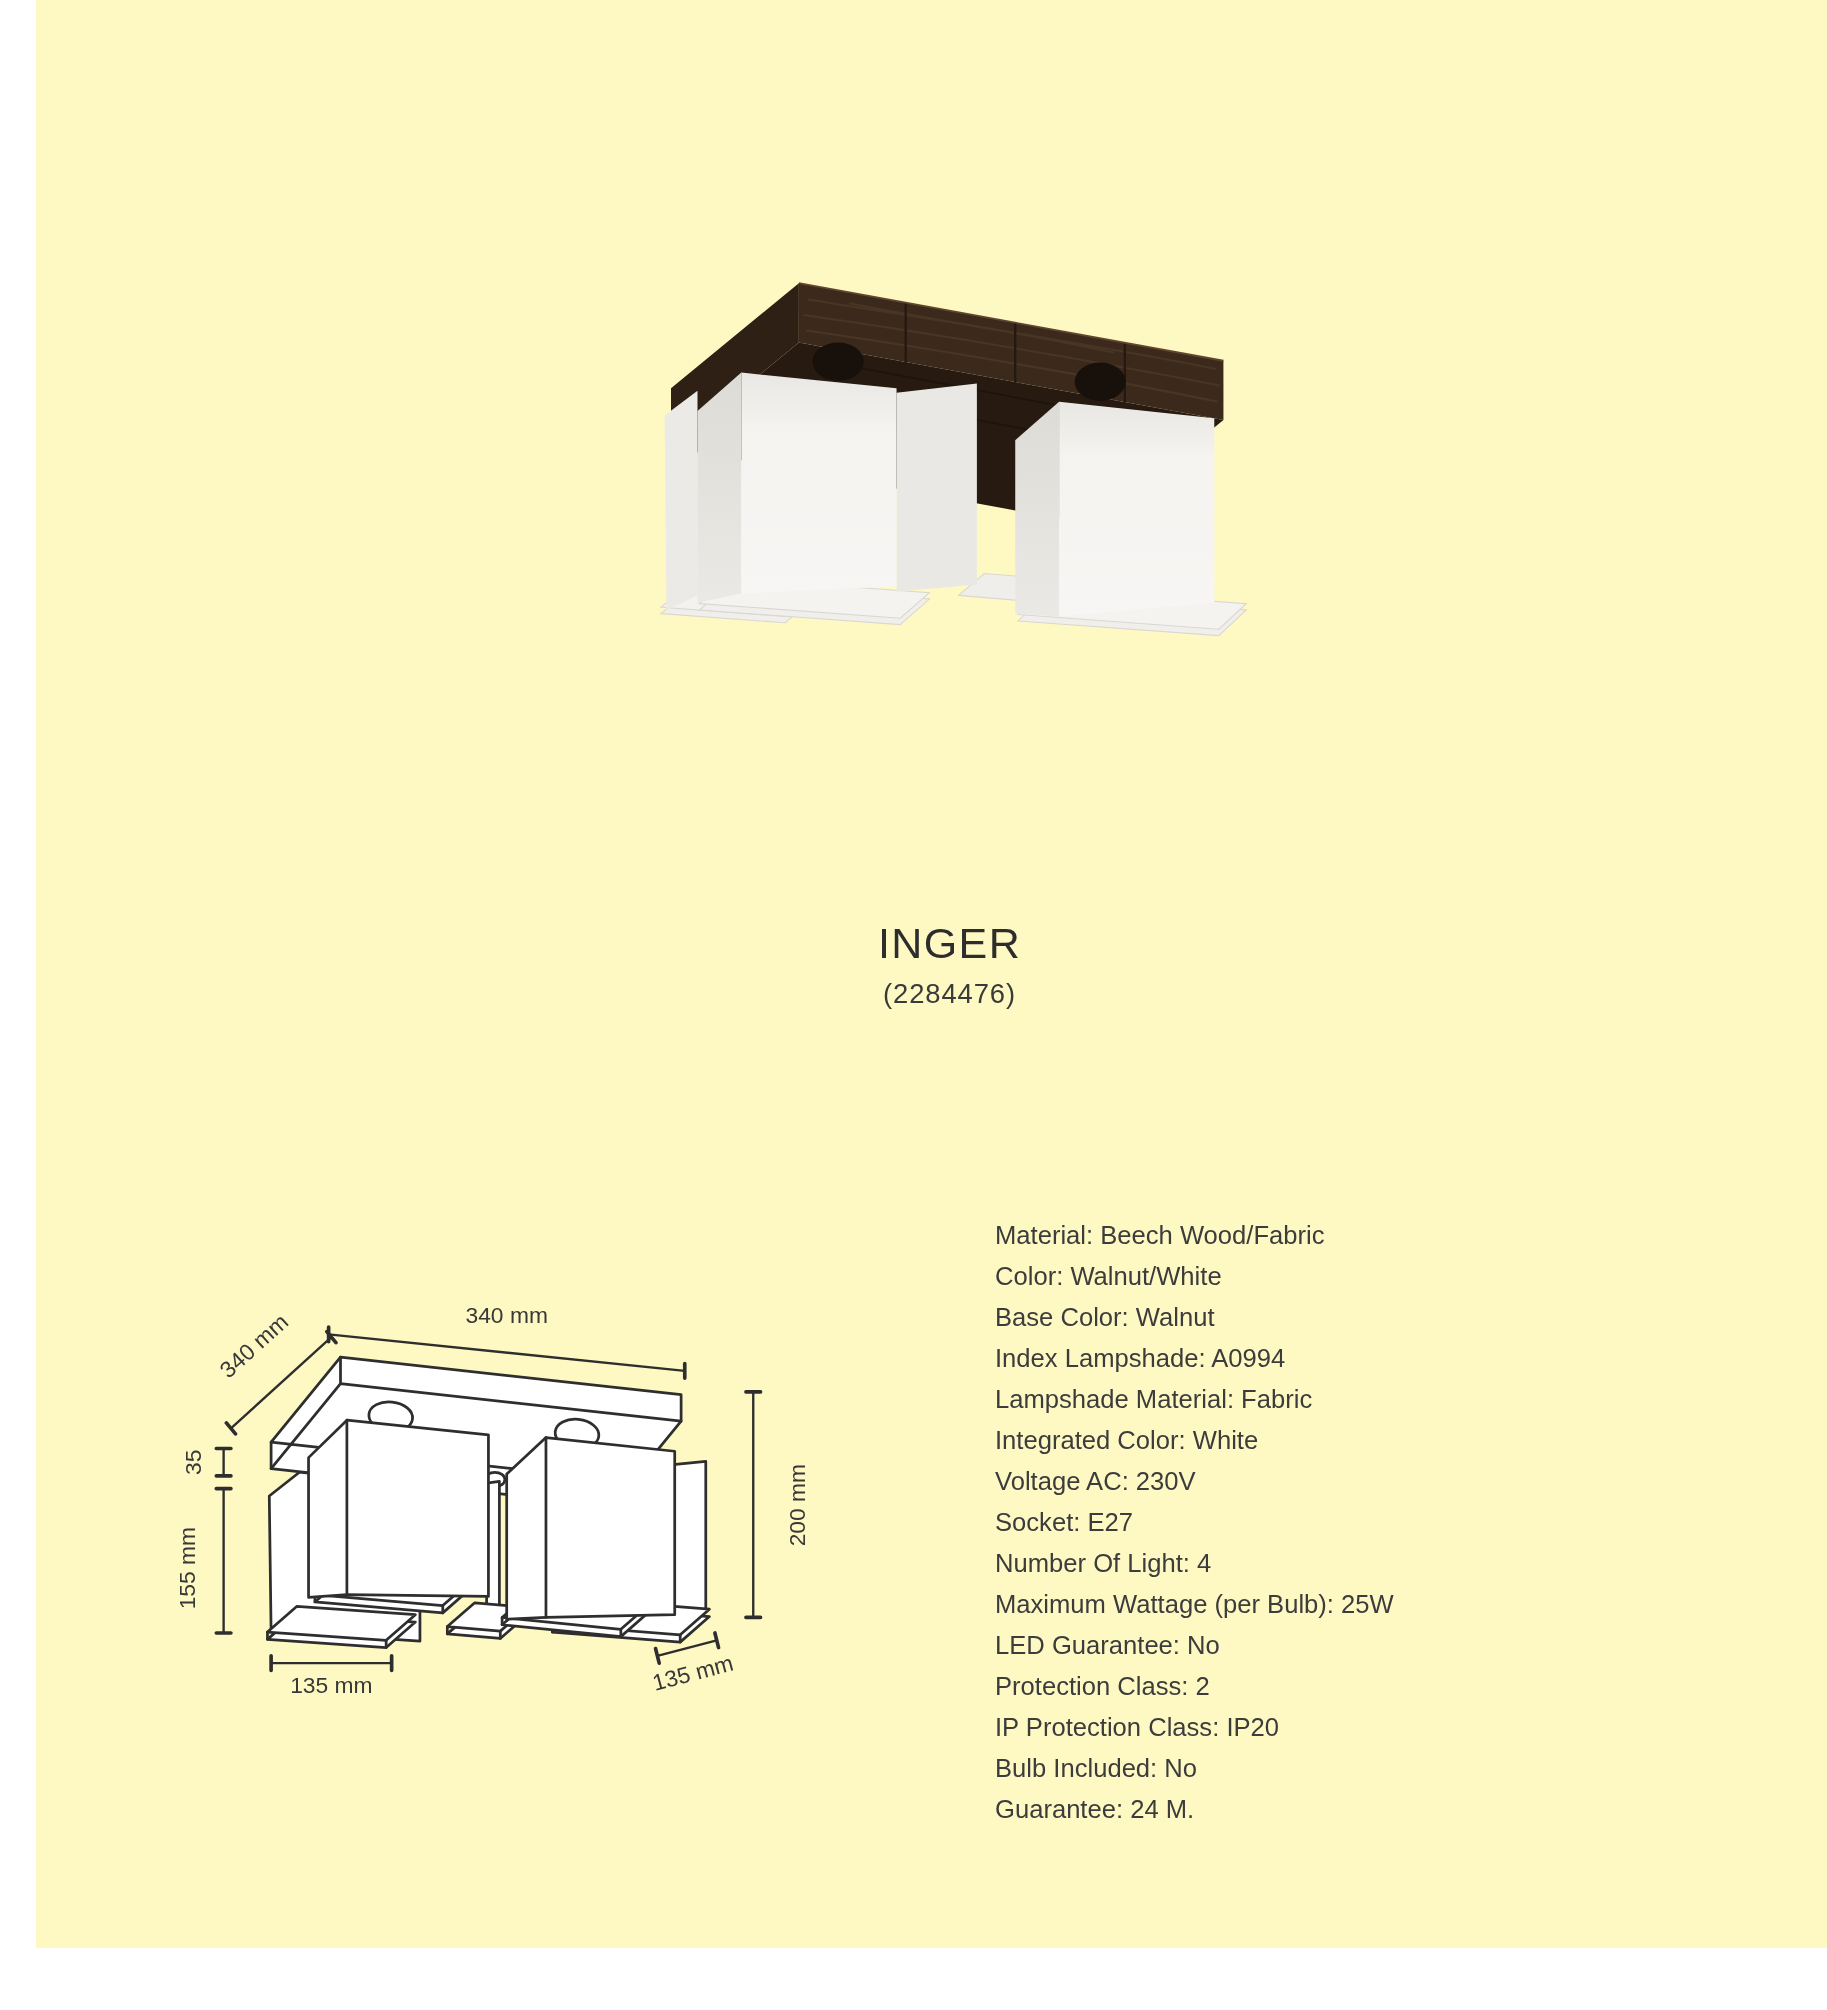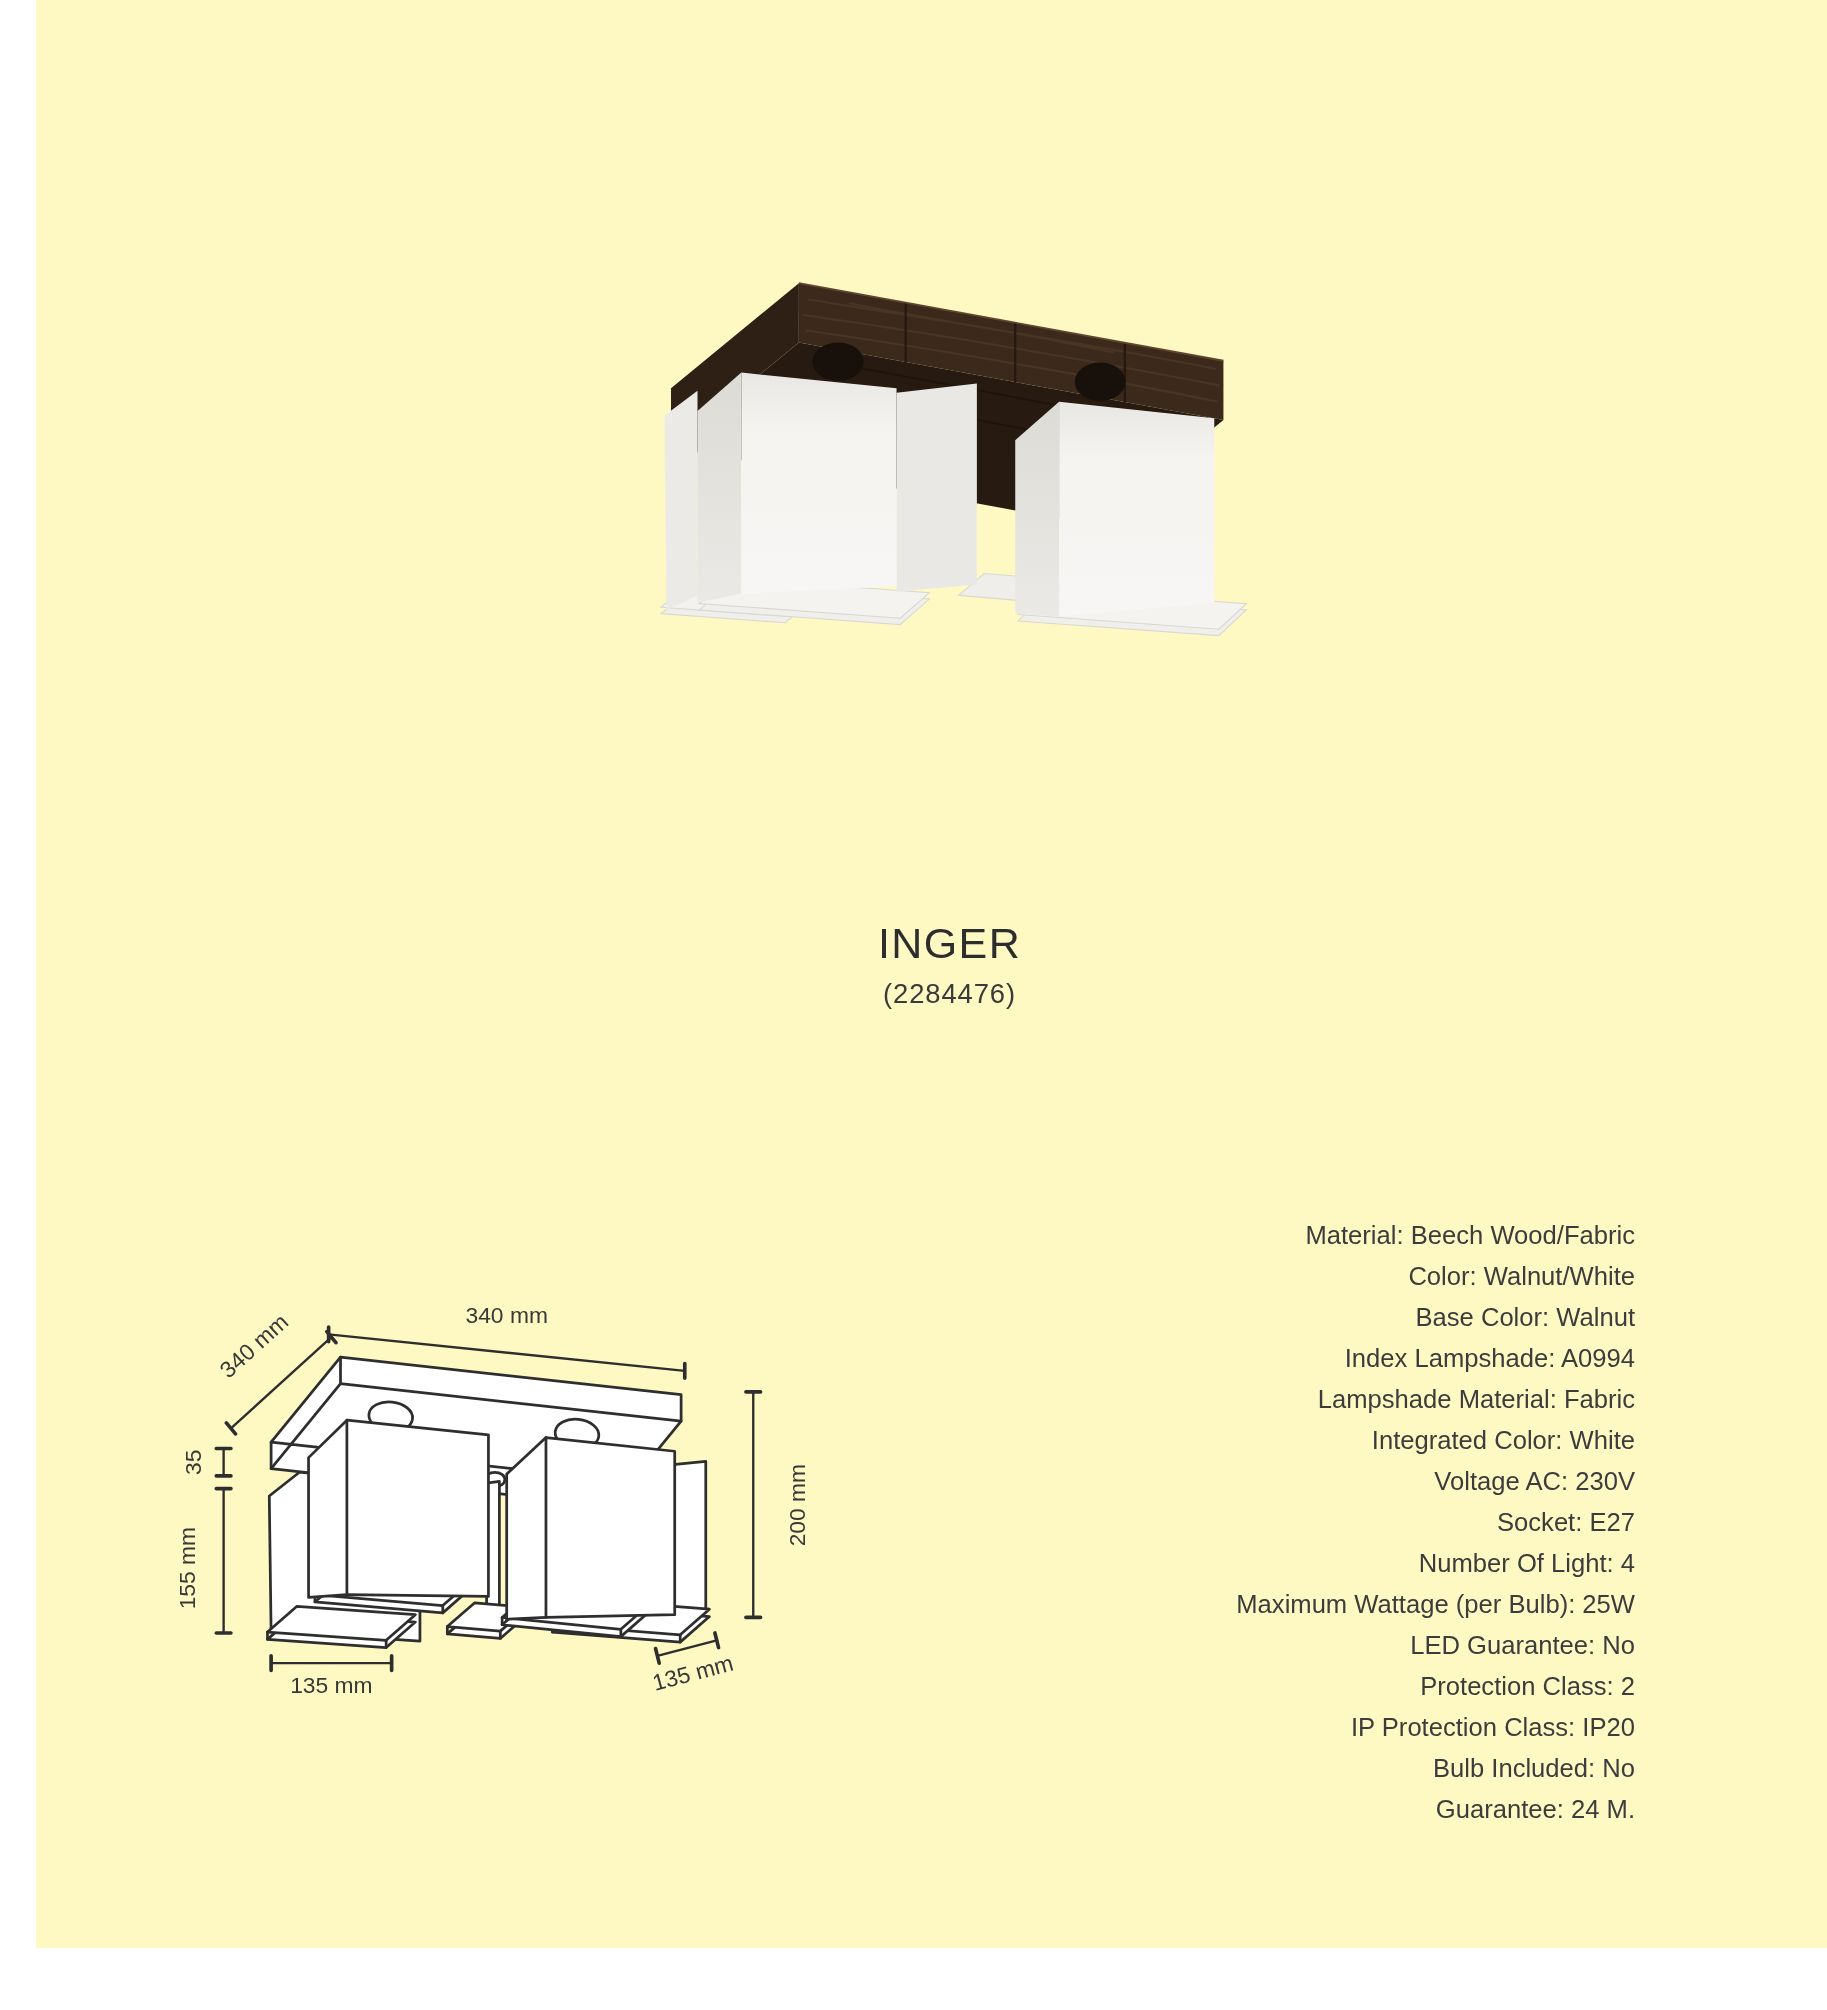--- a/index.html
+++ b/index.html
@@ -3,21 +3,21 @@
 <meta charset="utf-8">
 <style>
   html,body{margin:0;padding:0;background:#ffffff;}
   .canvas{position:relative;width:1827px;height:1948px;background:#fef9c3;overflow:hidden;
           font-family:"Liberation Sans",sans-serif;margin-left:36px;}
   .photo{position:absolute;left:603px;top:274px;}
   .title-block{position:absolute;left:0;top:919px;width:1827px;text-align:center;}
   .product-name{font-size:43px;font-weight:300;letter-spacing:1.4px;color:#2d2d2d;line-height:48px;}
   .product-code{margin-top:11px;font-size:27.4px;font-weight:400;color:#3a3a3a;letter-spacing:0.9px;}
   .diagram{position:absolute;left:110px;top:1261px;}
-  .specs{position:absolute;left:959px;top:1215px;width:640px;text-align:right;}
+  .specs{position:absolute;left:959px;top:1215px;width:640px;text-align:left;}
   .spec-line{font-size:25.6px;line-height:41px;color:#3c3c3c;font-weight:300;}
   .footer{position:absolute;left:0;top:1965px;width:1827px;text-align:center;
           font-size:25px;color:#3a3a3a;font-weight:300;}
   svg text{font-family:"Liberation Sans",sans-serif;}
   .dim-label{font-size:25px;fill:#383838;font-weight:300;}
 </style>
 </head>
 <body>
 
 <div class="canvas">

